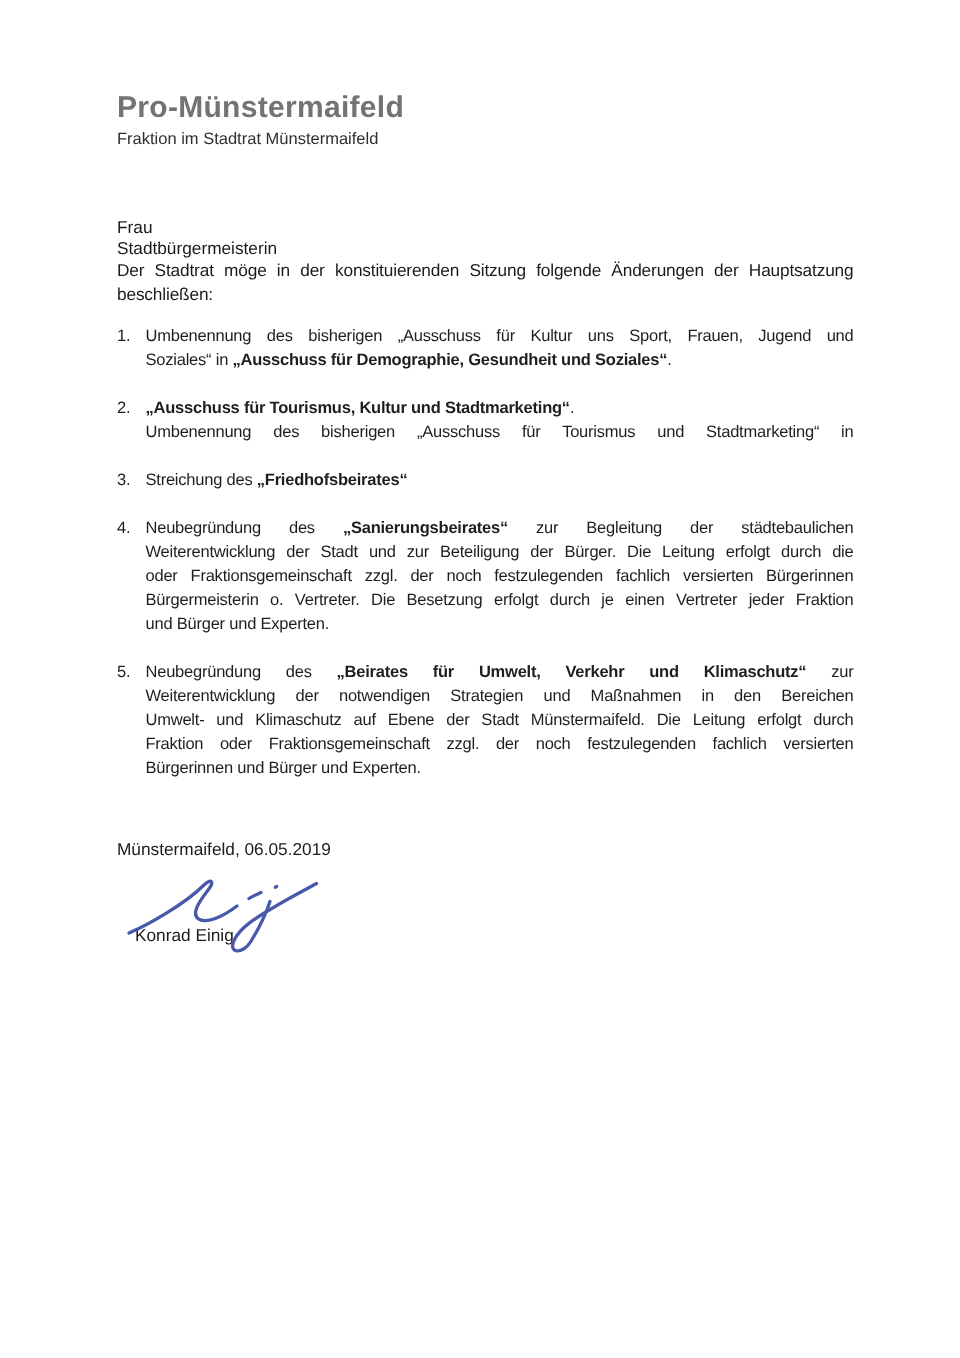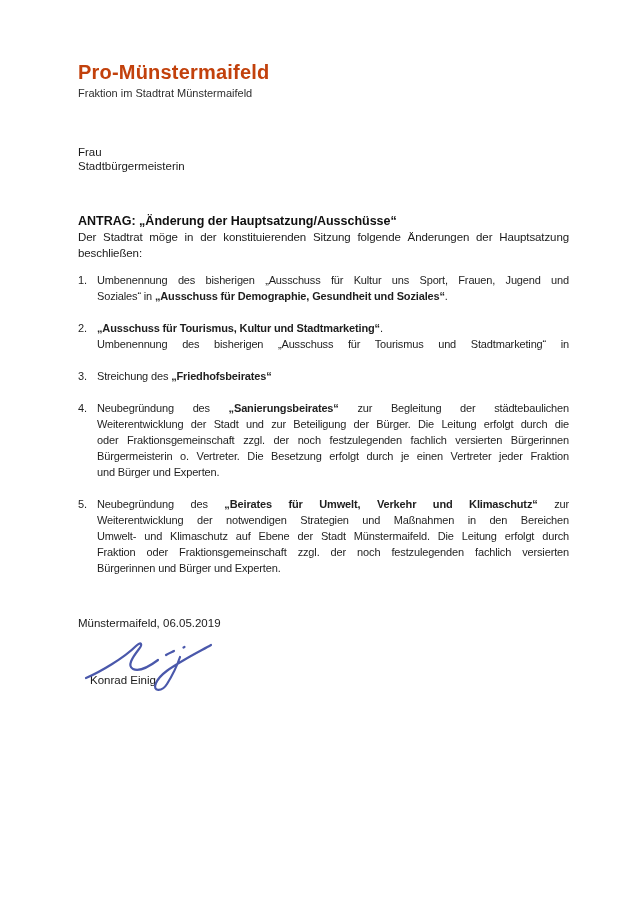--- a/index.html
+++ b/index.html
@@ -6,21 +6,21 @@
   .page{
     position:relative;
     width:640px;height:905px;
     background:#ffffff;
     box-sizing:border-box;
     padding:0 71px 0 78px;
     overflow:hidden;
     font-family:"Liberation Sans","DejaVu Sans",sans-serif;
     color:#1a1a1a;
   }
-  .title{margin-top:60px;font-size:20px;font-weight:bold;line-height:24px;letter-spacing:.2px;color:#c2410c;}
+  .title{margin-top:60px;font-size:20px;font-weight:bold;line-height:24px;letter-spacing:.2px;color:#737373;}
   .subtitle{margin-top:3px;font-size:11px;line-height:13px;color:#2e2e2e;}
   .recipient{margin-top:46px;font-size:11.5px;line-height:13.5px;}
   .subject{margin-top:41px;font-size:12.5px;font-weight:bold;line-height:15px;white-space:nowrap;color:#101010;}
   .intro{font-size:11.5px;line-height:16px;letter-spacing:-0.1px;}
   .list{margin-top:11px;}
   .item{display:flex;margin-bottom:16px;font-size:11px;line-height:16px;letter-spacing:-0.15px;color:#1e1e1e;}
   .item:last-child{margin-bottom:0;}
   .num{flex:0 0 19px;width:19px;}
   .itext{flex:1;min-width:0;}
   .line{white-space:nowrap;}
@@ -39,21 +39,20 @@
   <div>
     <div class="title">Pro-Münstermaifeld</div>
     <div class="subtitle">Fraktion im Stadtrat Münstermaifeld</div>
   </div>
 
   <div class="recipient">
       <div>Frau</div>
       <div>Stadtbürgermeisterin</div>
     </div>
 
-  <div class="subject">ANTRAG: „Änderung der Hauptsatzung/Ausschüsse“</div>
 
   <div class="intro">
       <div class="line j"><span>Der Stadtrat möge in der konstituierenden Sitzung folgende Änderungen der Hauptsatzung</span></div>
       <div class="line"><span>beschließen:</span></div>
     </div>
 
   <div class="list">
       <div class="item">
         <div class="num">1.</div>
         <div class="itext">

